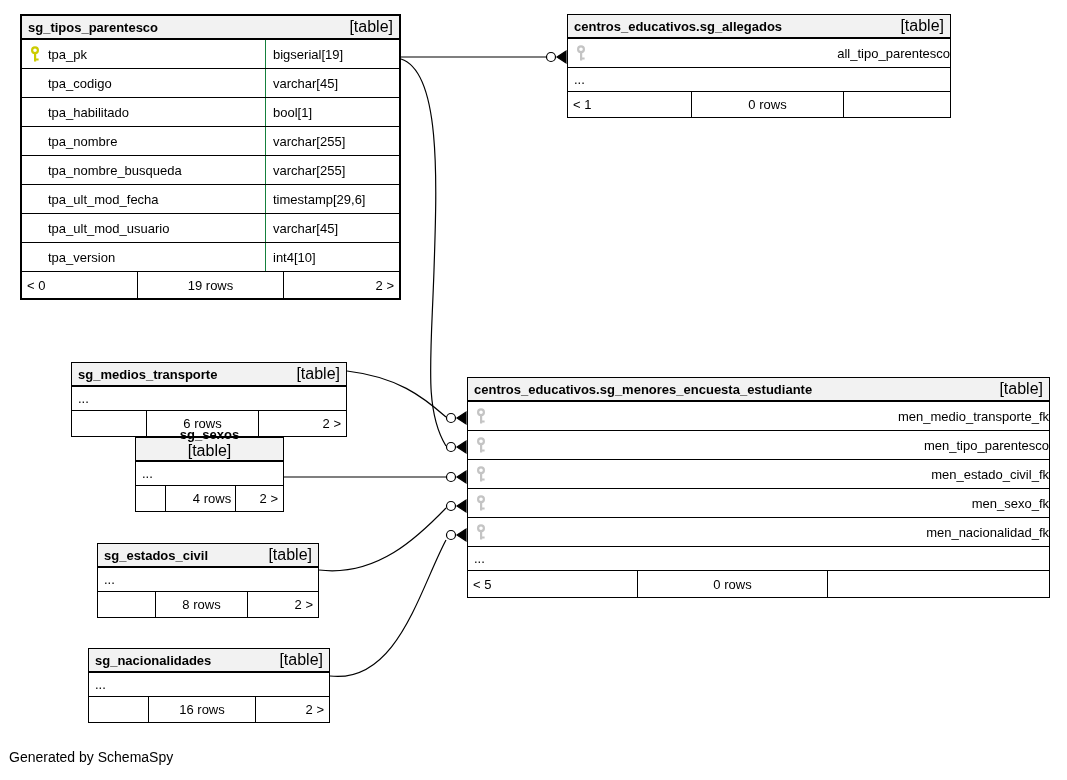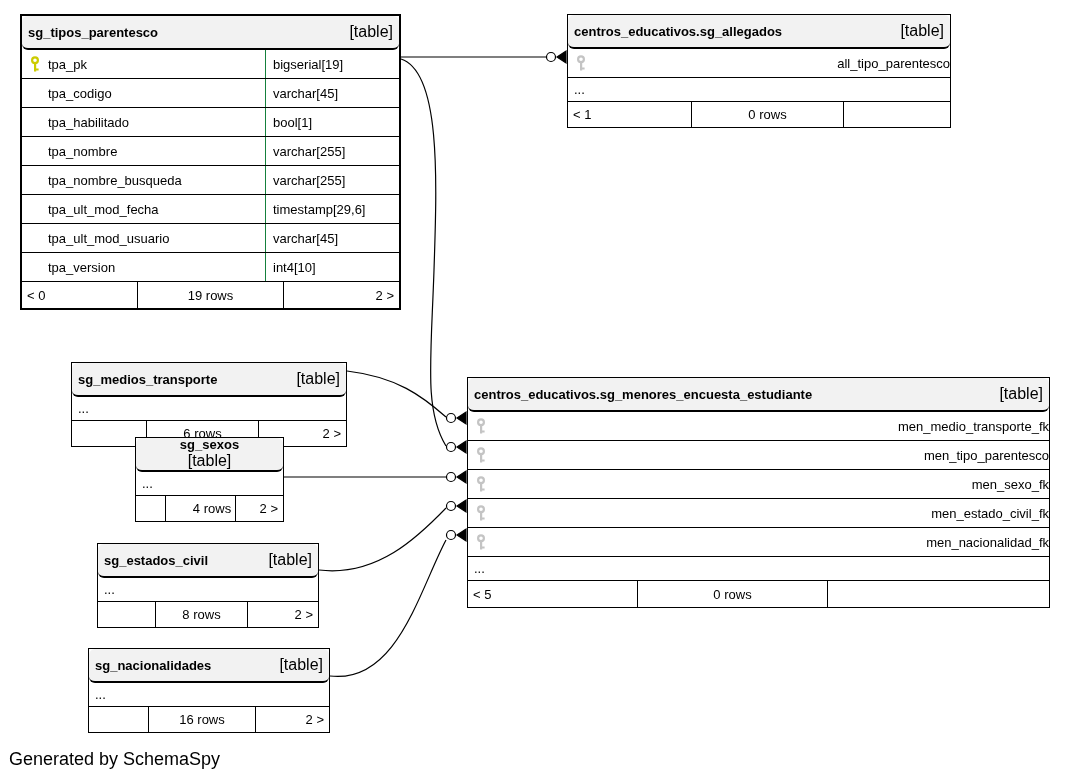--- a/index.html
+++ b/index.html
@@ -17,24 +17,23 @@
     border:1px solid #000;
     z-index:2;
     box-sizing:border-box;
     font-size:13px;
   }
   .etable.focal{border-width:2px;}
   .ehead{
     display:flex;align-items:center;justify-content:space-between;
     background:#f2f2f2;
     border-bottom:2px solid #000;
-    height:34px;
+    height:24px;
     padding:0 6px;
     box-sizing:border-box;
-    border-radius:6px;
   }
   .ehead .tname{font-weight:bold;font-size:13px;white-space:nowrap;}
   .ehead .tbadge{font-size:16px;white-space:nowrap;padding-left:10px;}
   .erow{
     display:flex;align-items:center;
     border-bottom:1px solid #000;
     height:29px;
     box-sizing:border-box;
     position:relative;
   }
@@ -66,21 +65,21 @@
     display:flex;align-items:center;height:100%;
     box-sizing:border-box;white-space:nowrap;
   }
   .efoot .fcell.fl{justify-content:flex-start;padding-left:5px;}
   .efoot .fcell.fc{justify-content:center;}
   .efoot .fcell.fr{justify-content:flex-end;padding-right:5px;flex:1;}
   .efoot .fcell + .fcell{border-left:1px solid #000;}
   .keyicon{display:block;}
   .note{
     position:absolute;left:9px;top:749px;
-    font-size:18px;
+    font-size:14px;
   }
 </style>
 </head>
 <body>
 
 <svg class="overlay">
   <g fill="none" stroke="#000" stroke-width="1.2">
 
     <path d="M401,57 H546"></path>
 
@@ -298,31 +297,31 @@
     <span class="colname">men_tipo_parentesco</span>
   </div>
   <div class="erow centerrow">
     <span class="keycell">
       <svg class="keyicon" width="12" height="17" viewBox="0 0 12 17">
           <circle cx="6" cy="4.2" r="2.9" fill="none" stroke="#c4c4c4" stroke-width="2.2"></circle>
           <rect x="5" y="7" width="2.2" height="8.5" fill="#c4c4c4"></rect>
           <rect x="7" y="12.5" width="2.6" height="2" fill="#c4c4c4"></rect>
         </svg>
     </span>
+    <span class="colname">men_estado_civil_fk</span>
+  </div>
+  <div class="erow centerrow">
+    <span class="keycell">
+      <svg class="keyicon" width="12" height="17" viewBox="0 0 12 17">
+          <circle cx="6" cy="4.2" r="2.9" fill="none" stroke="#c4c4c4" stroke-width="2.2"></circle>
+          <rect x="5" y="7" width="2.2" height="8.5" fill="#c4c4c4"></rect>
+          <rect x="7" y="12.5" width="2.6" height="2" fill="#c4c4c4"></rect>
+        </svg>
+    </span>
     <span class="colname">men_sexo_fk</span>
-  </div>
-  <div class="erow centerrow">
-    <span class="keycell">
-      <svg class="keyicon" width="12" height="17" viewBox="0 0 12 17">
-          <circle cx="6" cy="4.2" r="2.9" fill="none" stroke="#c4c4c4" stroke-width="2.2"></circle>
-          <rect x="5" y="7" width="2.2" height="8.5" fill="#c4c4c4"></rect>
-          <rect x="7" y="12.5" width="2.6" height="2" fill="#c4c4c4"></rect>
-        </svg>
-    </span>
-    <span class="colname">men_estado_civil_fk</span>
   </div>
   <div class="erow centerrow">
     <span class="keycell">
       <svg class="keyicon" width="12" height="17" viewBox="0 0 12 17">
           <circle cx="6" cy="4.2" r="2.9" fill="none" stroke="#c4c4c4" stroke-width="2.2"></circle>
           <rect x="5" y="7" width="2.2" height="8.5" fill="#c4c4c4"></rect>
           <rect x="7" y="12.5" width="2.6" height="2" fill="#c4c4c4"></rect>
         </svg>
     </span>
     <span class="colname">men_nacionalidad_fk</span>

